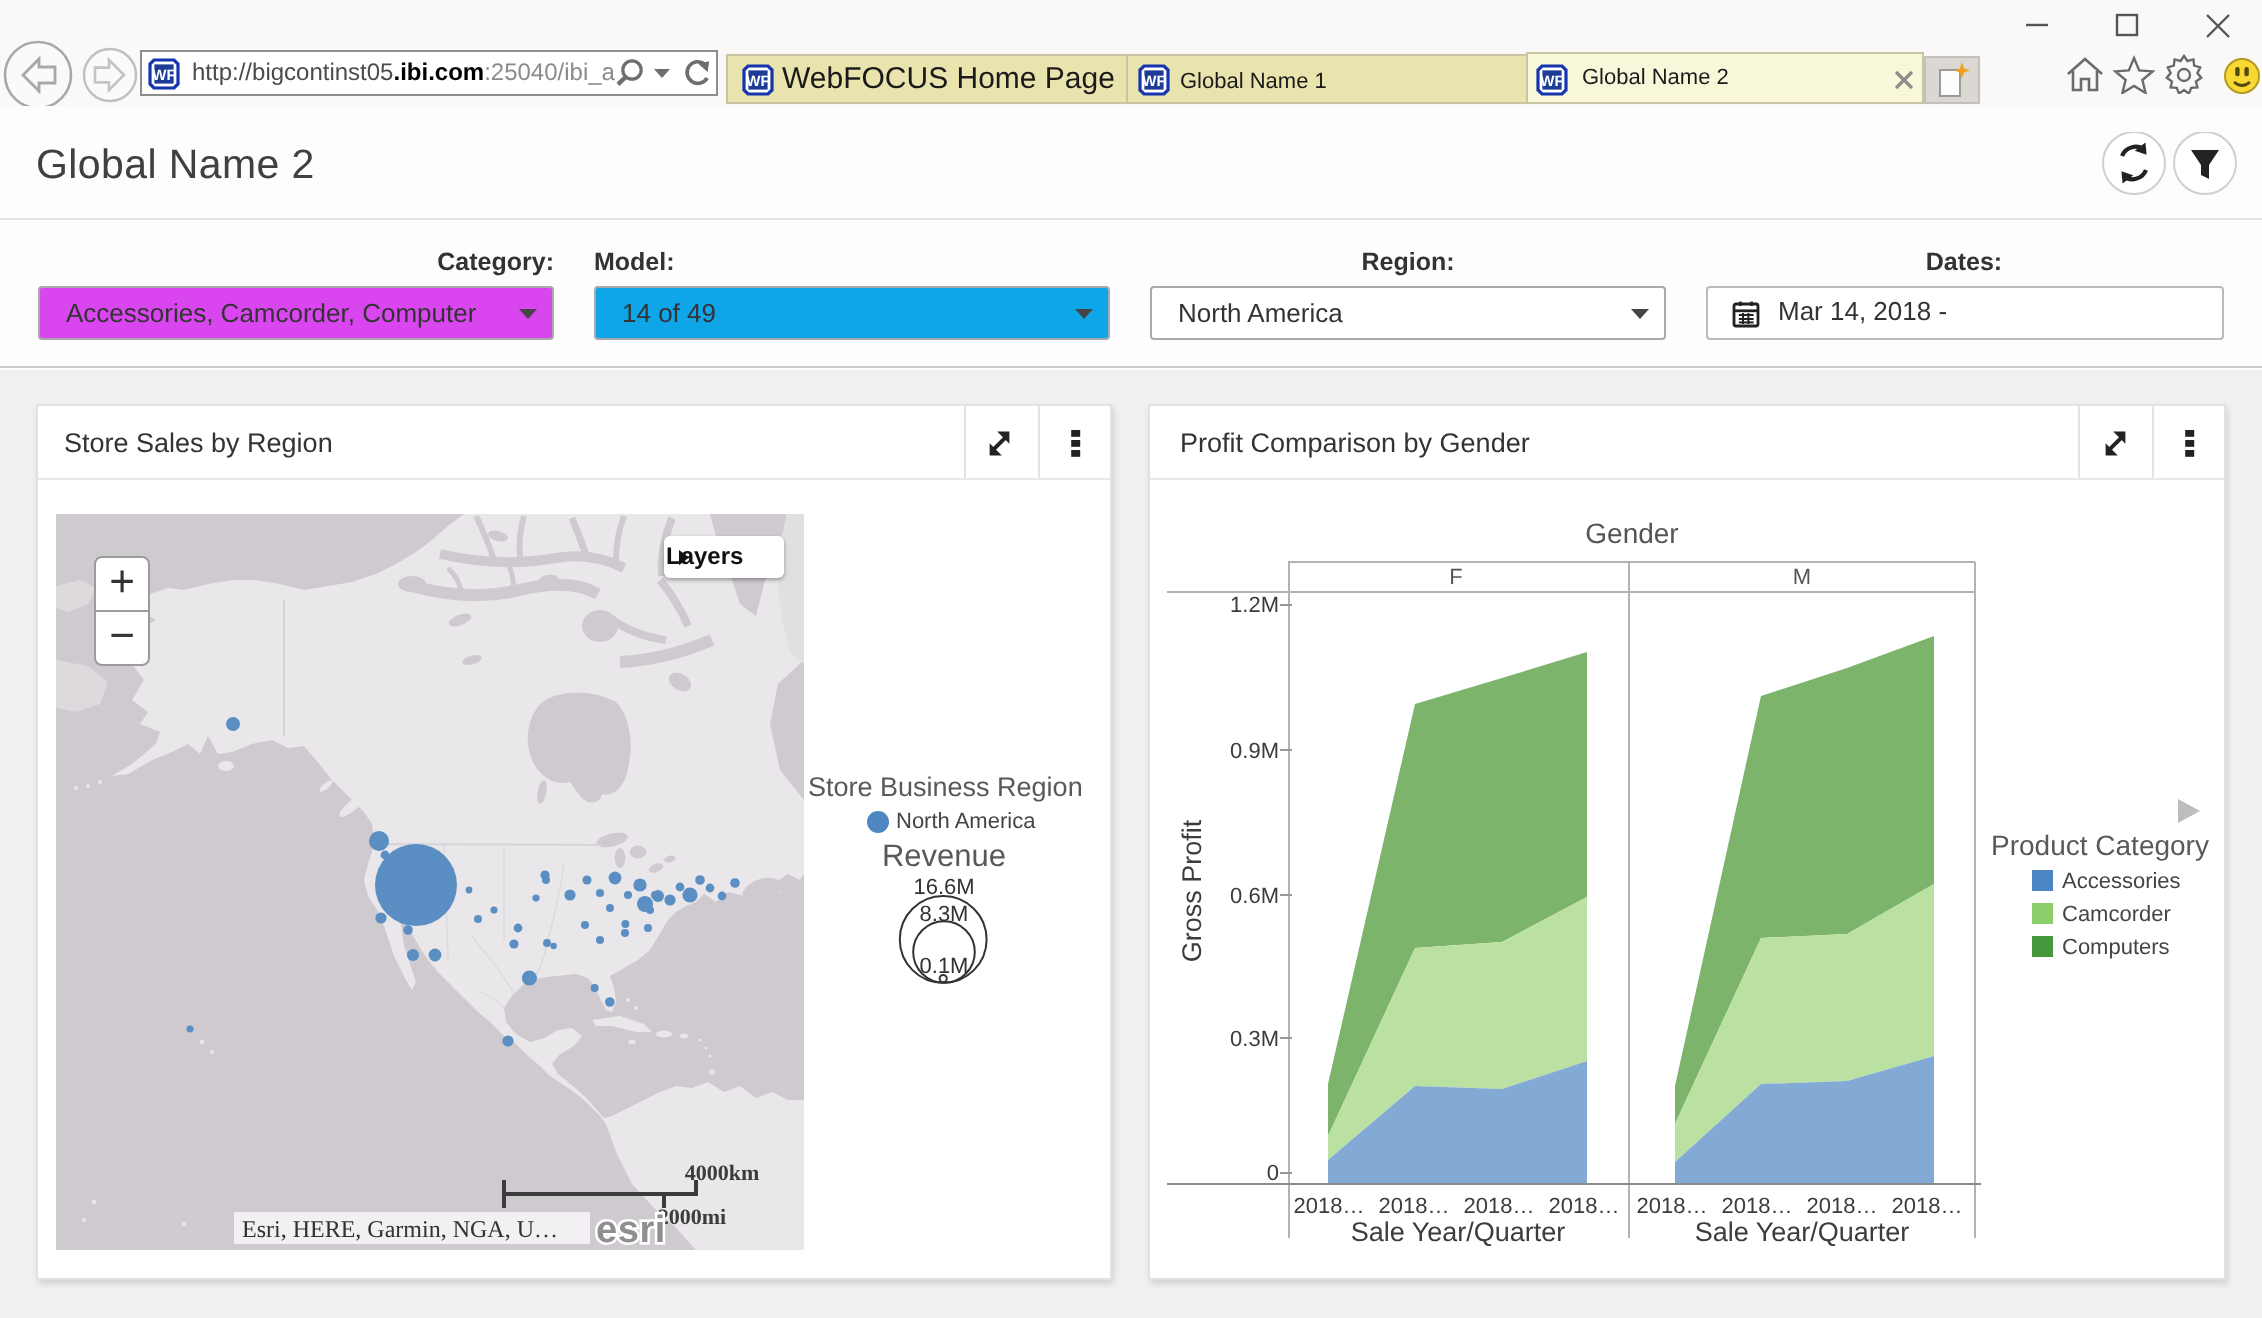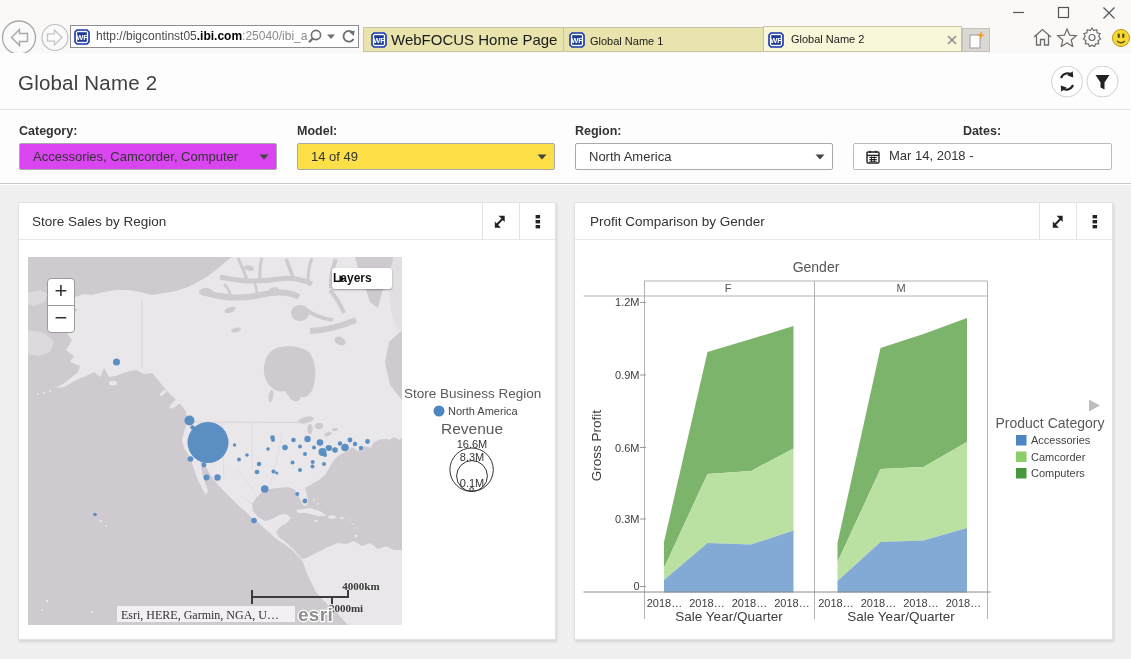--- a/index.html
+++ b/index.html
@@ -106,30 +106,30 @@
   </g>
   <g fill="#222">
     <path d="M21.7 5.2 L22.3 11.4 L16.4 9.4 Z"></path>
     <path d="M10.3 25.8 L9.7 19.6 L15.6 21.6 Z"></path>
   </g>
 
   <path d="M44.5 9 L58.5 9 L53.5 16.5 L53.5 23.5 L49.5 21.5 L49.5 16.5 Z" fill="#222"></path>
 </svg>
 
 <div class="abs" style="left:0;top:111px;width:1131px;height:73px;background:#fdfdfd;border-bottom:1px solid #c9c9c9;"></div>
-<div class="abs" style="left:19px;top:124px;width:258px;text-align:left;font-size:12.5px;font-weight:bold;color:#333;">Category:</div>
+<div class="abs" style="left:19px;top:124px;width:258px;text-align:right;font-size:12.5px;font-weight:bold;color:#333;">Category:</div>
 <div class="abs" style="left:297px;top:124px;width:258px;text-align:left;font-size:12.5px;font-weight:bold;color:#333;">Model:</div>
-<div class="abs" style="left:575px;top:124px;width:258px;text-align:left;font-size:12.5px;font-weight:bold;color:#333;">Region:</div>
+<div class="abs" style="left:575px;top:124px;width:258px;text-align:center;font-size:12.5px;font-weight:bold;color:#333;">Region:</div>
 <div class="abs" style="left:853px;top:124px;width:258px;text-align:center;font-size:12.5px;font-weight:bold;color:#333;">Dates:</div>
 
 <div class="abs" style="left:19px;top:143px;width:258px;height:27px;background:#d946ef;border:1px solid #a9a9a9;border-radius:2px;line-height:25px;font-size:13px;color:#333;padding-left:13px;">Accessories, Camcorder, Computer</div>
 <svg class="abs" style="left:258px;top:153px" width="12" height="8">
     <path d="M1.5 1.5 L10.5 1.5 L6 6.5 Z" fill="#444"></path>
   </svg>
-<div class="abs" style="left:297px;top:143px;width:258px;height:27px;background:#fde047;border:1px solid #a9a9a9;border-radius:2px;line-height:25px;font-size:13px;color:#333;padding-left:13px;">14 of 49</div>
+<div class="abs" style="left:297px;top:143px;width:258px;height:27px;background:#0ea5e9;border:1px solid #a9a9a9;border-radius:2px;line-height:25px;font-size:13px;color:#333;padding-left:13px;">14 of 49</div>
 <svg class="abs" style="left:536px;top:153px" width="12" height="8">
     <path d="M1.5 1.5 L10.5 1.5 L6 6.5 Z" fill="#444"></path>
   </svg>
 <div class="abs" style="left:575px;top:143px;width:258px;height:27px;background:#fff;border:1px solid #a9a9a9;border-radius:2px;line-height:25px;font-size:13px;color:#333;padding-left:13px;">North America</div>
 <svg class="abs" style="left:814px;top:153px" width="12" height="8">
     <path d="M1.5 1.5 L10.5 1.5 L6 6.5 Z" fill="#444"></path>
   </svg>
 <div class="abs" style="left:853px;top:143px;width:259px;height:27px;background:#fff;border:1px solid #bbb;border-radius:2px;"></div>
 <svg class="abs" style="left:866px;top:150px" width="14" height="14" viewBox="0 0 14 14">
   <rect x="1" y="2" width="12" height="11" rx="1" fill="none" stroke="#222" stroke-width="1.4"></rect>

